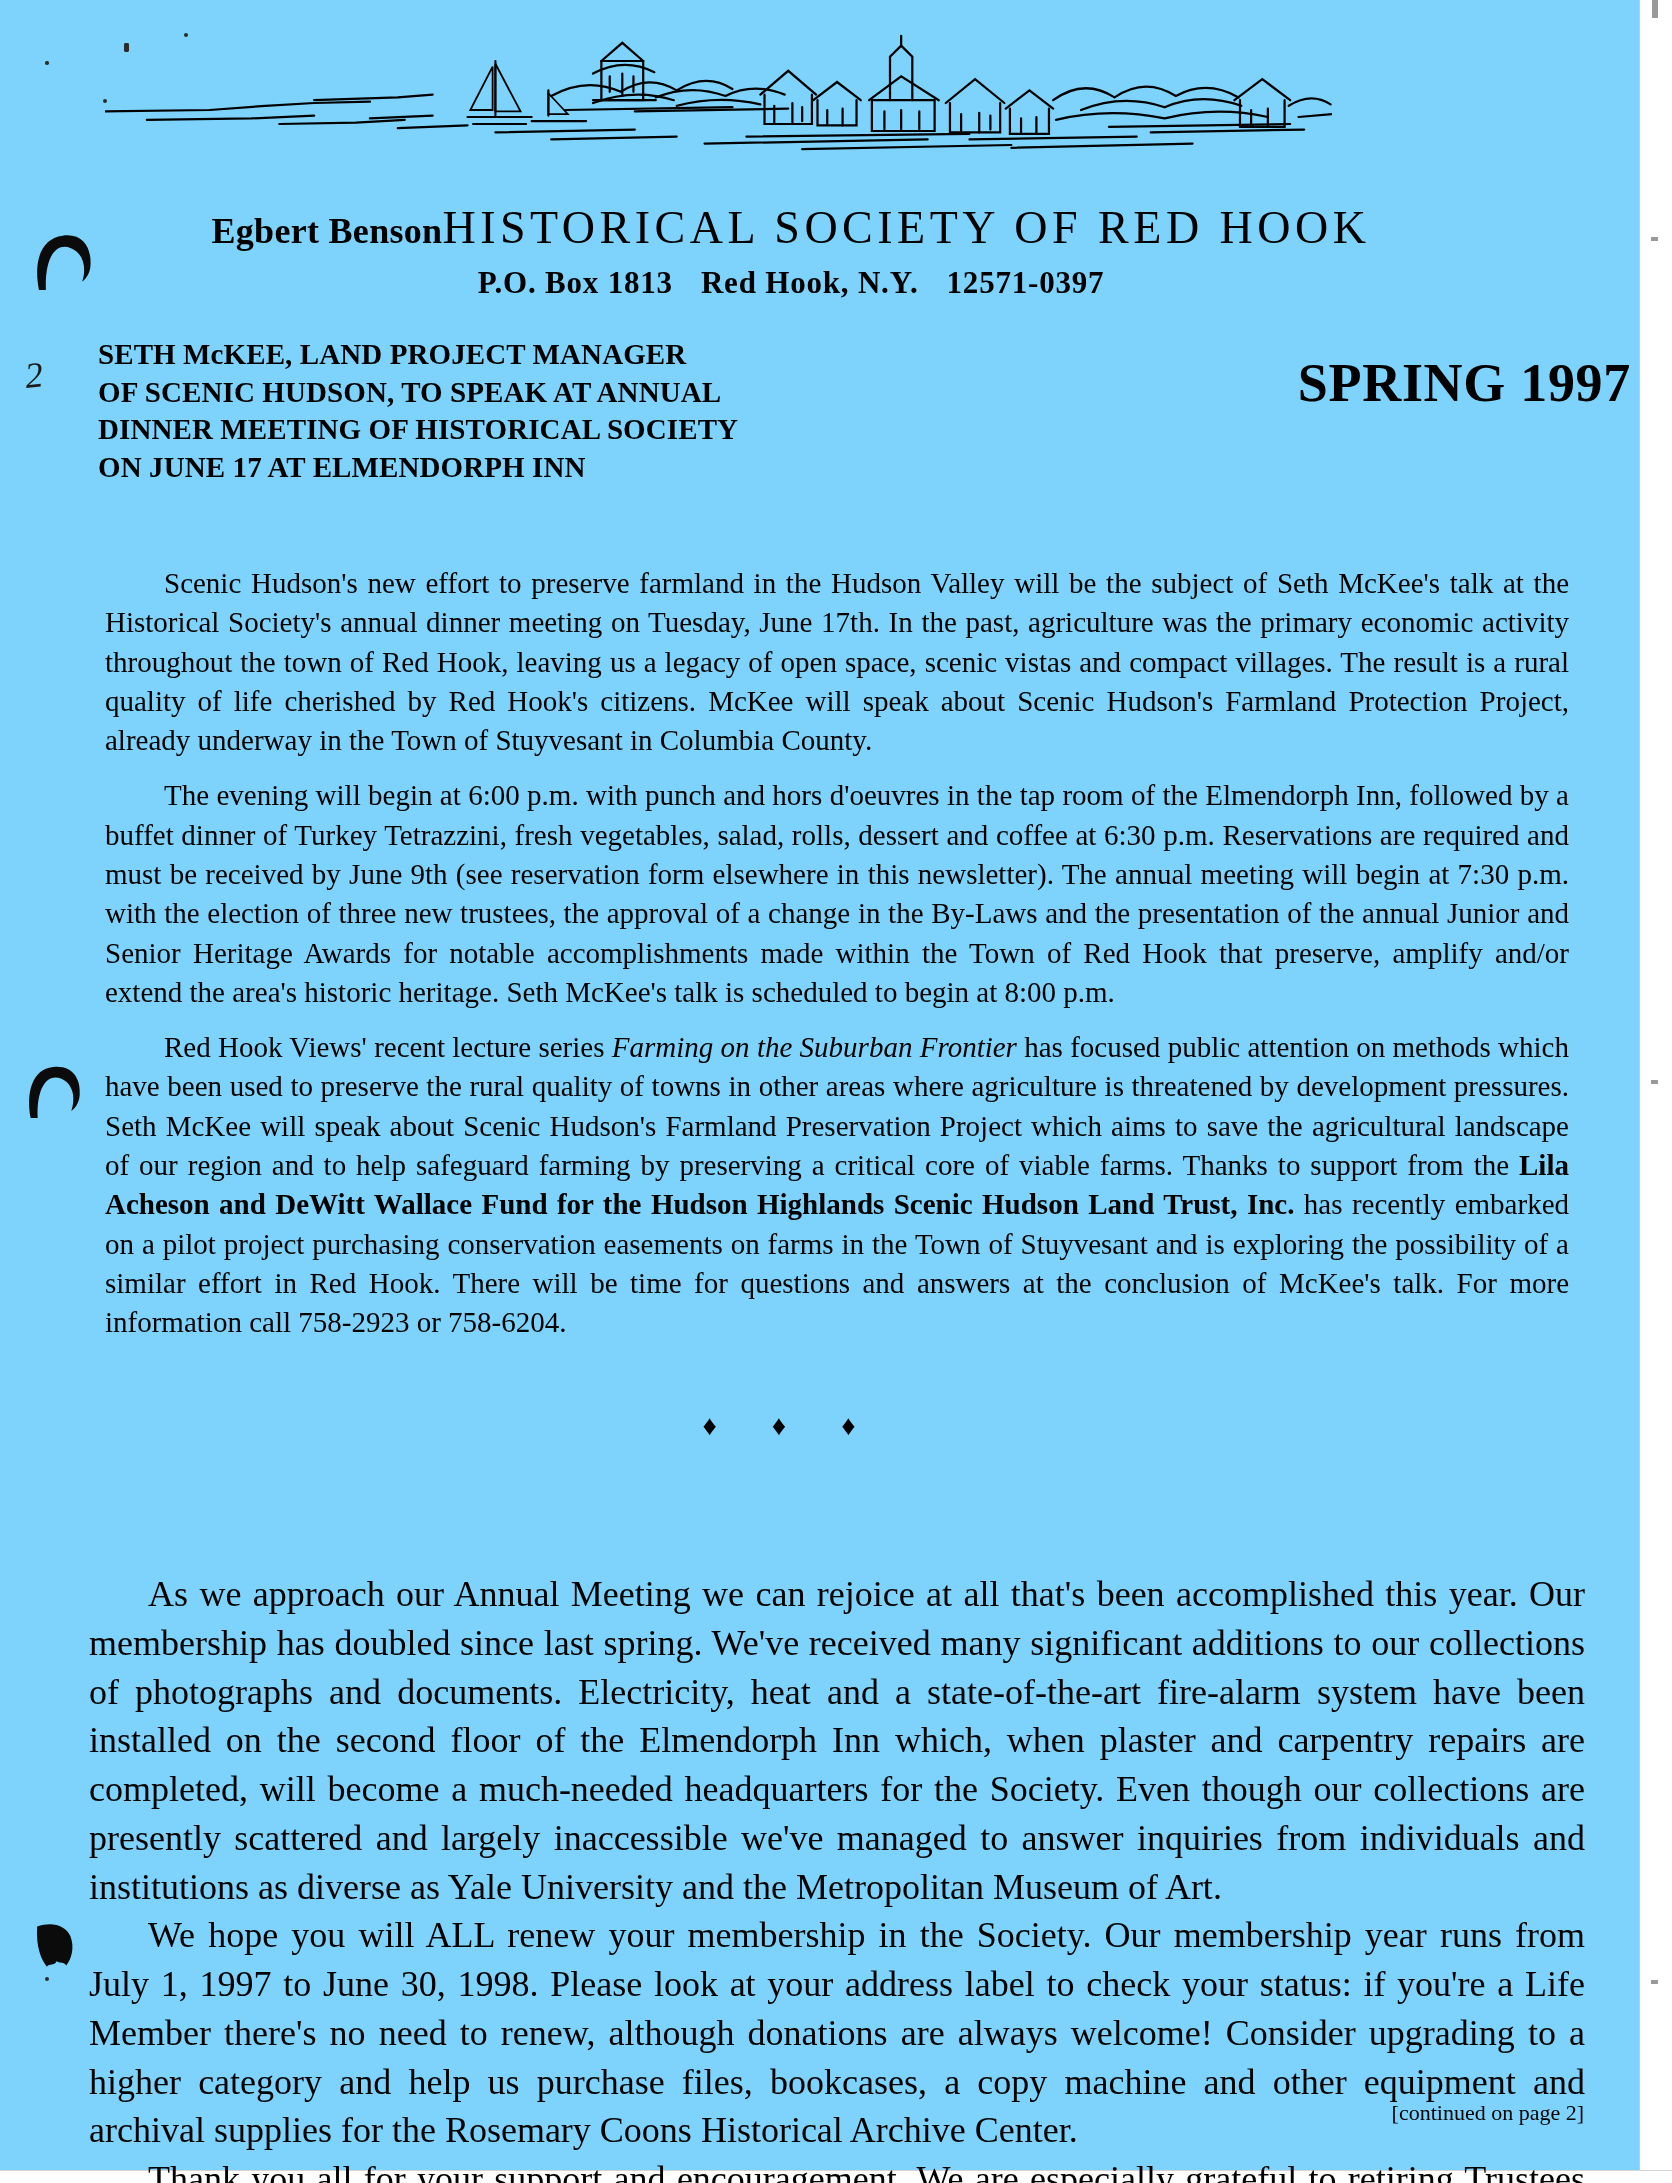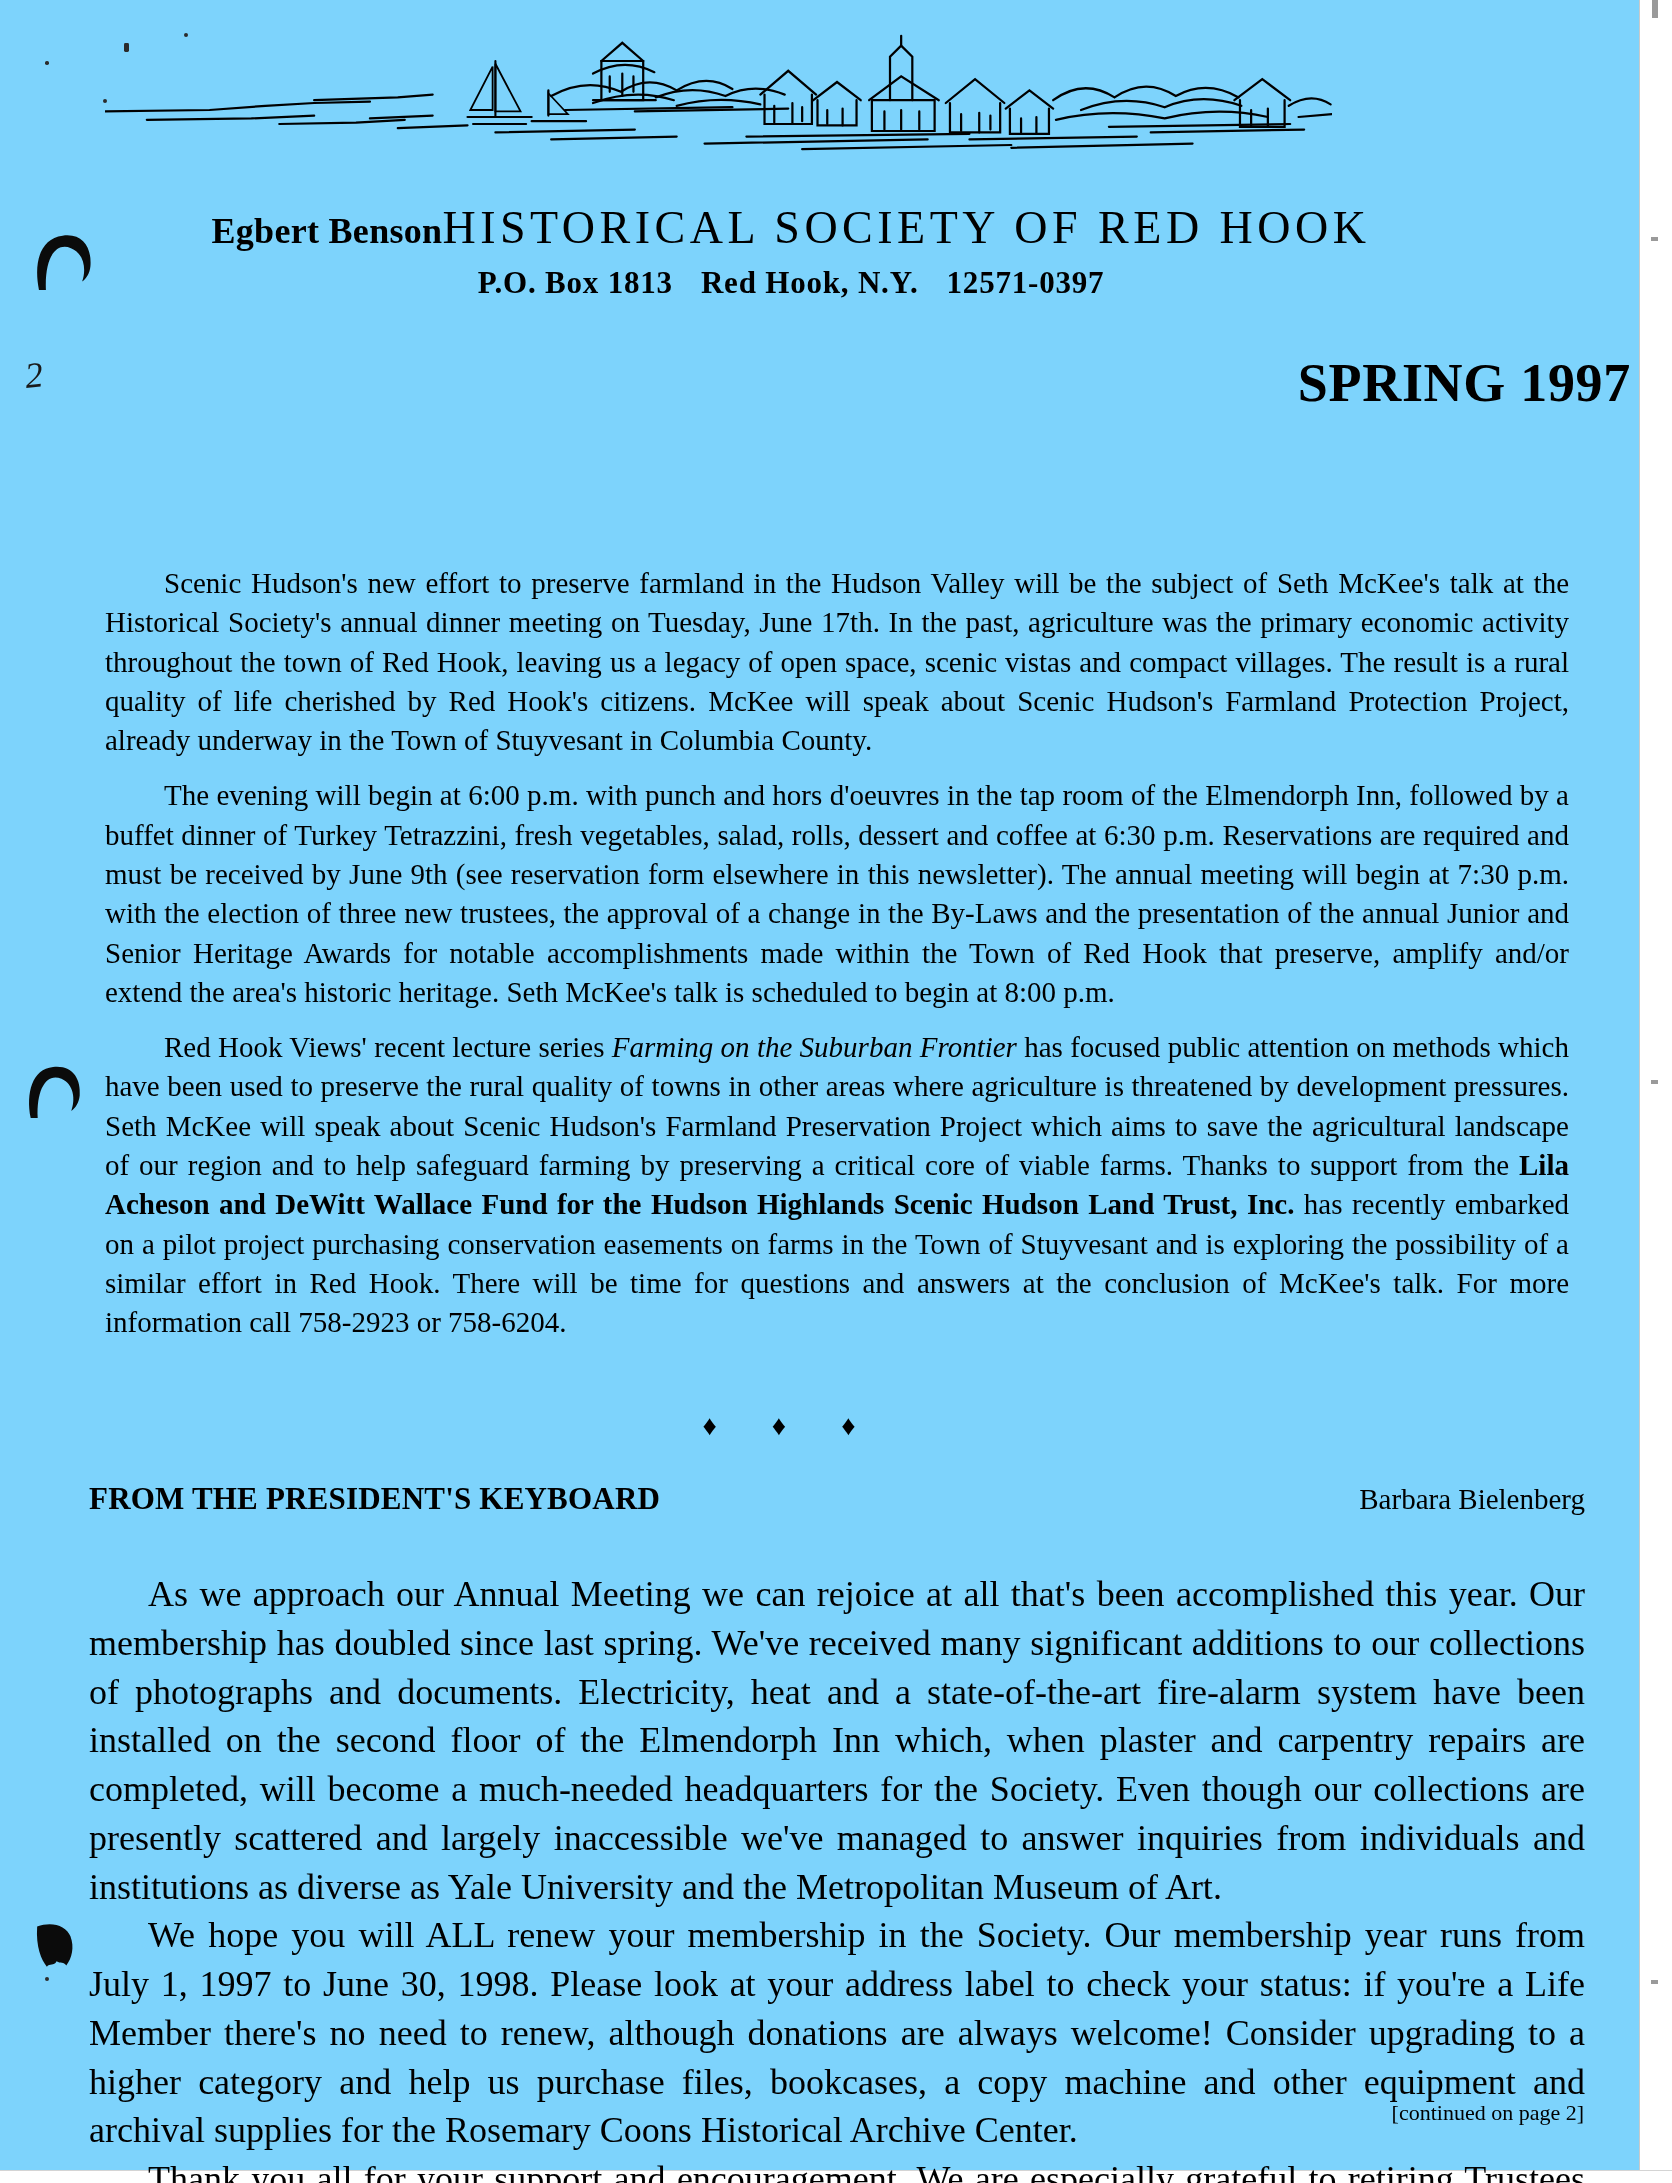--- a/index.html
+++ b/index.html
@@ -339,44 +339,46 @@
 
   <div class="hook-artifact" style="left:32px; top:230px; width:64px; height:60px;">
     <svg viewBox="0 0 92 86" aria-hidden="true">
       <path d="M10 86 C2 46 12 12 44 8 C74 4 86 26 84 52 C83 62 78 70 72 74 C78 58 76 34 56 26 C34 17 18 40 20 86 Z" fill="#0b0b0b"></path>
     </svg>
   </div>
 
   <div class="headline-row">
     <div class="hand-number">2</div>
 
+    <div class="headline">
+      <span class="hl-line">SETH McKEE, LAND PROJECT MANAGER</span>
+      <span class="hl-line">OF SCENIC HUDSON, TO SPEAK AT ANNUAL</span>
+      <span class="hl-line">DINNER MEETING OF HISTORICAL SOCIETY</span>
+      <span class="hl-line">ON JUNE 17 AT ELMENDORPH INN</span>
+    </div>
 
     <div class="season">SPRING 1997</div>
   </div>
 
   <div class="body-col">
     <p>Scenic Hudson's new effort to preserve farmland in the Hudson Valley will be the subject of Seth McKee's talk at the Historical Society's annual dinner meeting on Tuesday, June 17th.  In the past, agriculture was the primary economic activity throughout the town of Red Hook, leaving us a legacy of open space, scenic vistas and compact villages.  The result is a rural quality of life cherished by Red Hook's citizens.  McKee will speak about Scenic Hudson's Farmland Protection Project, already underway in the Town of Stuyvesant in Columbia County.</p>
     <p>The evening will begin at 6:00 p.m. with punch and hors d'oeuvres in the tap room of the Elmendorph Inn, followed by a buffet dinner of Turkey Tetrazzini, fresh vegetables, salad, rolls, dessert and coffee at 6:30 p.m.  Reservations are required and must be received by June 9th (see reservation form elsewhere in this newsletter).  The annual meeting will begin at 7:30 p.m. with the election of three new trustees, the approval of a change in the By-Laws and the presentation of the annual Junior and Senior Heritage Awards for notable accomplishments made within the Town of Red Hook that preserve, amplify and/or extend the area's historic heritage.  Seth McKee's talk is scheduled to begin at 8:00 p.m.</p>
     <p>
       <span>Red Hook Views' recent lecture series </span><em>Farming on the Suburban Frontier</em><span> has focused public attention on methods which have been used to preserve the rural quality of towns in other areas where agriculture is threatened by development pressures.  Seth McKee will speak about Scenic Hudson's Farmland Preservation Project which aims to save the agricultural landscape of our region and to help safeguard farming by preserving a critical core of viable farms.  Thanks to support from the </span><strong>Lila Acheson and DeWitt Wallace Fund for the Hudson Highlands Scenic Hudson Land Trust, Inc.</strong><span> has recently embarked on a pilot project purchasing conservation easements on farms in the Town of Stuyvesant and is exploring the possibility of a similar effort in Red Hook.  There will be time for questions and answers at the conclusion of McKee's talk.  For more information call 758-2923 or 758-6204.</span>
     </p>
   </div>
 
   <div class="hook-artifact" style="left:25px; top:1062px; width:59px; height:56px;">
     <svg viewBox="0 0 84 80" aria-hidden="true">
       <path d="M8 80 C1 44 10 10 40 7 C68 4 80 24 78 48 C77 58 72 66 66 70 C72 54 70 32 52 24 C31 15 16 38 18 80 Z" fill="#0b0b0b"></path>
     </svg>
   </div>
 
   <div class="diamonds">♦ ♦ ♦</div>
 
-  <div class="section-head">
-    <span class="sh-title">FROM THE PRESIDENT'S KEYBOARD</span>
-    <span class="sh-byline">Barbara Bielenberg</span>
-  </div>
 
   <div class="pres-col">
     <p>As we approach our Annual Meeting we can rejoice at all that's been accomplished this year.  Our membership has doubled since last spring.  We've received many significant additions to our collections of photographs and documents.  Electricity, heat and a state-of-the-art fire-alarm system have been installed on the second floor of the Elmendorph Inn which, when plaster and carpentry repairs are completed, will become a much-needed headquarters for the Society.  Even though our collections are presently scattered and largely inaccessible we've managed to answer inquiries from individuals and institutions as diverse as Yale University and the Metropolitan Museum of Art.</p>
     <p>We hope you will ALL renew your membership in the Society.  Our membership year runs from July 1, 1997 to June 30, 1998.  Please look at your address label to check your status:  if you're a Life Member there's no need to renew, although donations are always welcome!  Consider upgrading to a higher category and help us purchase files, bookcases, a copy machine and other equipment and archival supplies for the Rosemary Coons Historical Archive Center.</p>
     <p>
       <span>Thank you all for your support and encouragement.  We are especially grateful to retiring Trustees </span><strong>Susan Ellis</strong><span> and </span><strong>Marlene Hejnal</strong><span> who have each completed two three-year terms.  Susan has</span>
     </p>
   </div>
 
   <div class="continued">[continued on page 2]</div>

